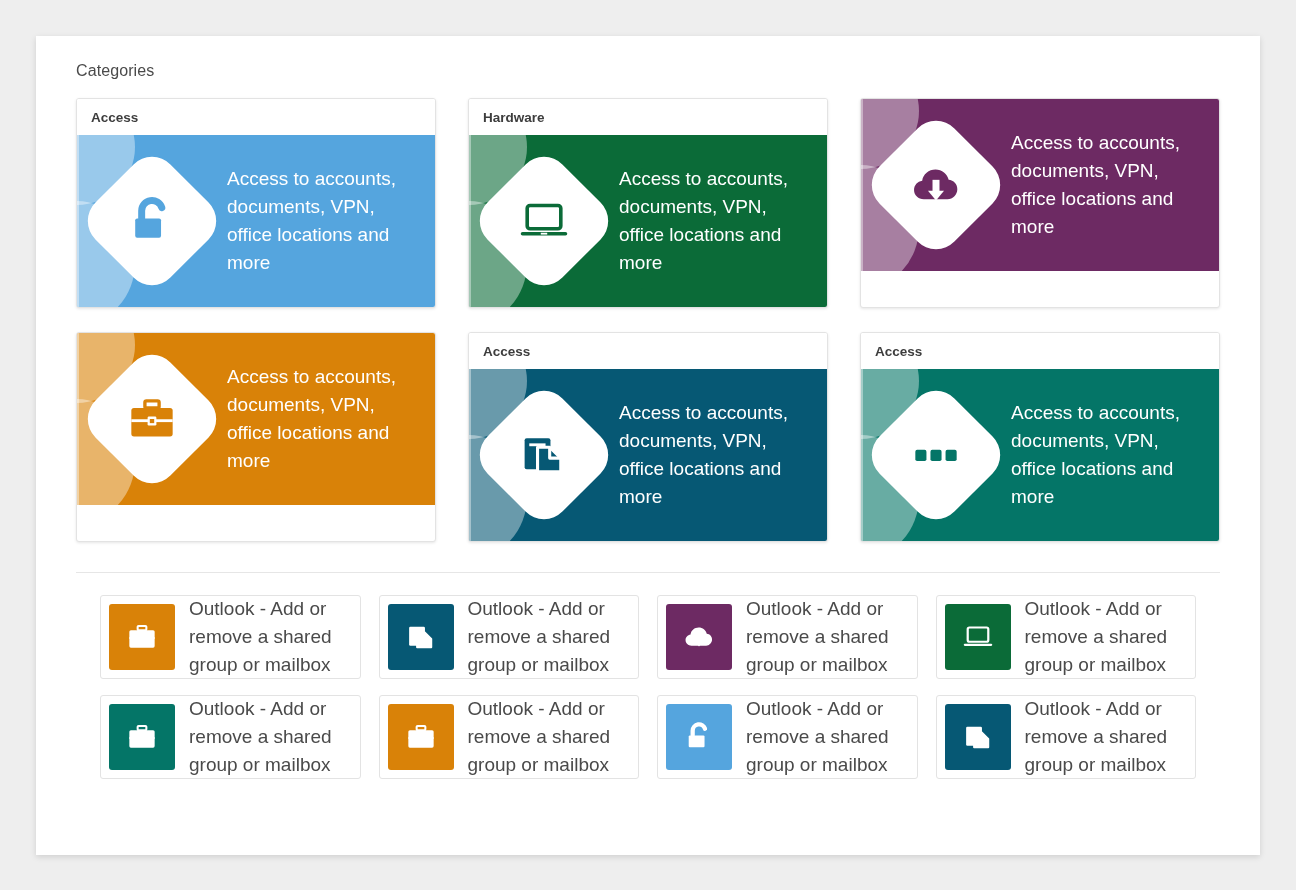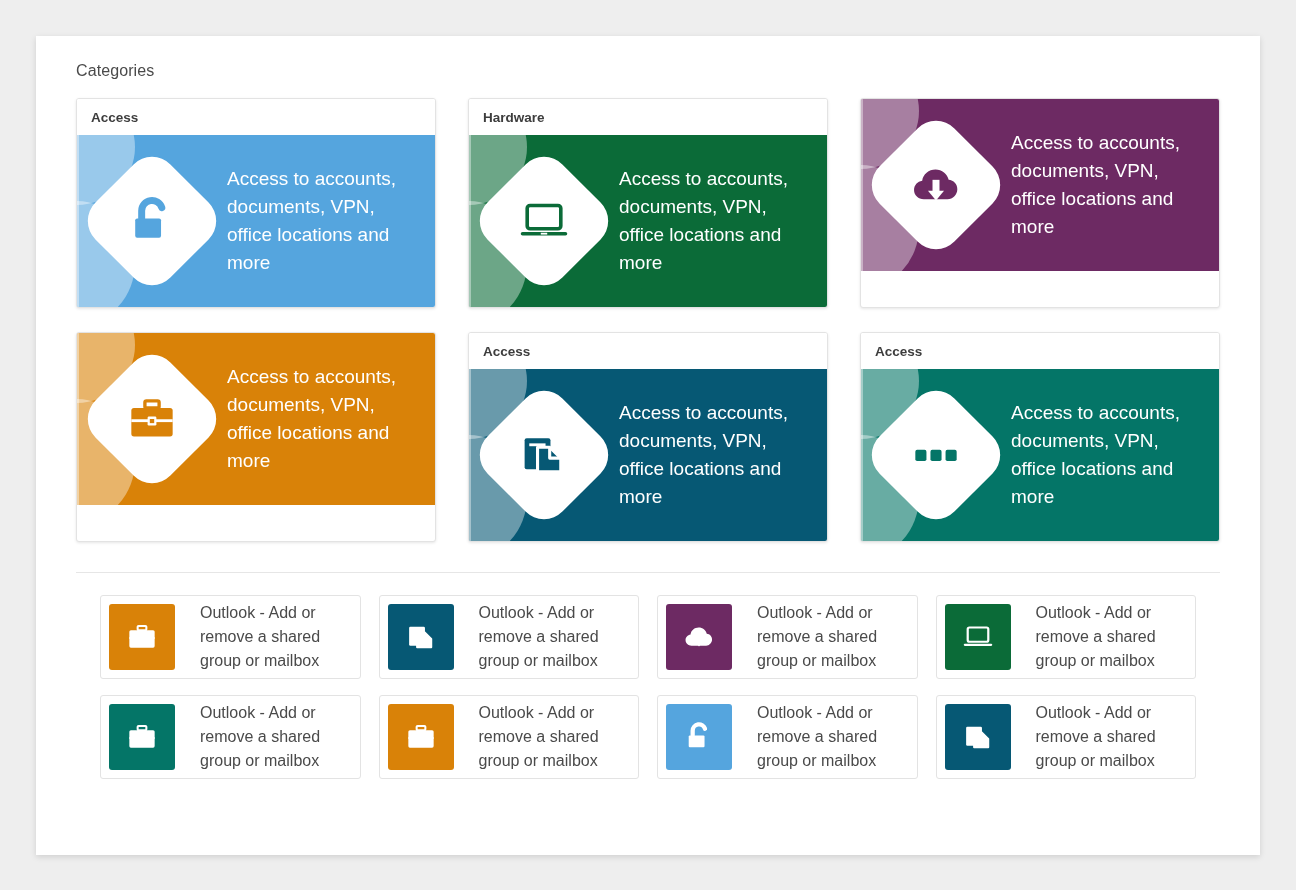--- a/index.html
+++ b/index.html
@@ -161,22 +161,22 @@
     border-radius: 3px;
     display: flex;
     align-items: center;
     justify-content: center;
   }
 
   .art-text {
     flex: 1 1 auto;
     display: flex;
     align-items: center;
-    padding: 0 10px 0 25px;
-    font-size: 16px;
+    padding: 0 10px 0 14px;
+    font-size: 19px;
     line-height: 1.48;
     color: #4a4a4a;
   }
 
   svg { display: block; }
 </style>
 </head>
 <body>
 
 <div class="page-panel">

